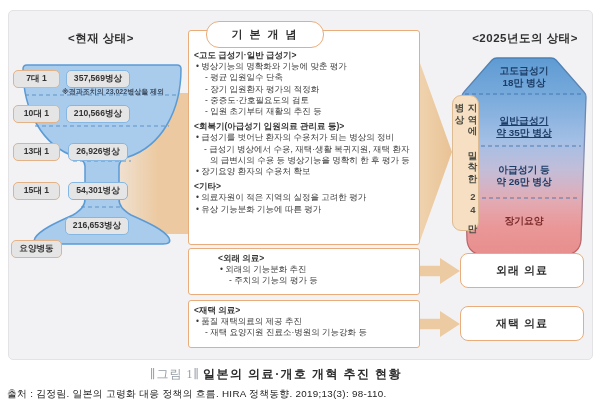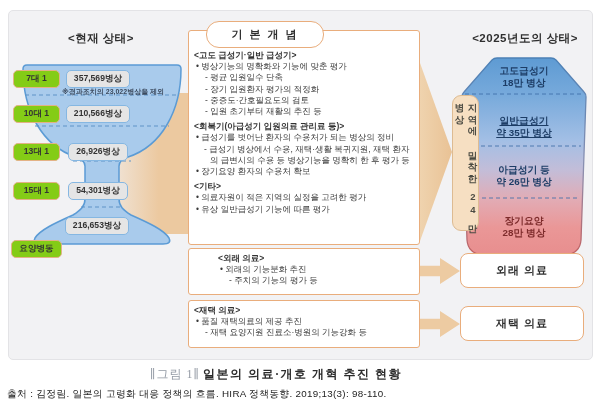--- a/index.html
+++ b/index.html
@@ -4,21 +4,21 @@
 <style>
   html,body{margin:0;padding:0;background:#ffffff;}
   #stage{position:relative;width:600px;height:408px;background:#ffffff;overflow:hidden;
          font-family:"Liberation Sans","DejaVu Sans",sans-serif;color:#3a3a3a;}
   .abs{position:absolute;}
   
   #panel{left:8px;top:10px;width:583px;height:348px;background:#f2f2f4;border:1px solid #e3e3e6;border-radius:5px;}
   
   .coltitle{font-weight:bold;font-size:11.5px;color:#2f2f2f;text-align:center;letter-spacing:0.5px;}
   
-  .lbox{position:absolute;background:#84cc16;border:1.2px solid #e3b286;border-radius:5px;
+  .lbox{position:absolute;background:#e5e5e5;border:1.2px solid #e3b286;border-radius:5px;
         font-weight:bold;font-size:8.6px;color:#333;display:flex;align-items:center;justify-content:center;}
   .vbox{position:absolute;background:#e5e5e5;border:1.2px solid #85b7e2;border-radius:5px;
         font-weight:bold;font-size:8.6px;color:#333;display:flex;align-items:center;justify-content:center;}
   .fnote{position:absolute;font-size:7px;color:#3c4a5e;white-space:nowrap;font-weight:bold;}
   
   .obox-border{background:#ffffff;border:1.5px solid #e9ad7c;}
   #conceptMain{left:188px;top:30px;width:230px;height:213px;border-radius:3px;}
   #conceptPill{left:206px;top:21px;width:116px;height:25px;border-radius:13px;z-index:5;
                display:flex;align-items:center;justify-content:center;
                font-weight:bold;font-size:11px;color:#2f2f2f;letter-spacing:2px;}
@@ -99,21 +99,21 @@
     <div class="ln-d">- 평균 입원일수 단축</div>
     <div class="ln-d">- 장기 입원환자 평가의 적정화</div>
     <div class="ln-d">- 중증도·간호필요도의 검토</div>
     <div class="ln-d">- 입원 초기부터 재활의 추진 등</div>
     <div class="ln-h">&lt;회복기(아급성기 입원의료 관리료 등)&gt;</div>
     <div class="ln-b">• 급성기를 벗어난 환자의 수용처가 되는 병상의 정비</div>
     <div class="ln-d wrap2">- 급성기 병상에서 수용, 재택·생활 복귀지원, 재택 환자의 급변시의 수용 등 병상기능을 명확히 한 후 평가 등</div>
     <div class="ln-b">• 장기요양 환자의 수용처 확보</div>
     <div class="ln-h">&lt;기타&gt;</div>
     <div class="ln-b">• 의료자원이 적은 지역의 실정을 고려한 평가</div>
-    <div class="ln-b">• 유상 일반급성기 기능에 따른 평가</div>
+    <div class="ln-b">• 유상 기능분화 기능에 따른 평가</div>
   </div>
 
   <div class="abs obox-border" style="left:188px;top:248px;width:230px;height:45px;border-radius:3px;"></div>
   <div class="concept-body" style="left:194px;top:253px;width:220px;margin-left:24px;">
     <div class="ln-h">&lt;외래 의료&gt;</div>
     <div class="ln-b">• 외래의 기능분화 추진</div>
     <div class="ln-d">- 주치의 기능의 평가 등</div>
   </div>
 
   <div class="abs obox-border" style="left:188px;top:300px;width:230px;height:46px;border-radius:3px;"></div>
@@ -160,21 +160,20 @@
     <div class="sec" style="top:59px;text-decoration:underline;">
       <div>일반급성기</div>
       <div>약 35만 병상</div>
     </div>
     <div class="sec" style="top:108px;">
       <div>아급성기 등</div>
       <div>약 26만 병상</div>
     </div>
     <div class="sec red" style="top:159px;">
       <div>장기요양</div>
-      <div>28만 병상</div>
     </div>
   </div>
 
   <div id="sideLabel" class="abs">지역에 밀착한 24만 병상</div>
 
   <div class="abs resultbox" style="left:460px;top:306px;width:122px;height:33px;">재택 의료</div>
   <div class="abs resultbox" style="left:460px;top:253px;width:122px;height:33px;">외래 의료</div>
 
   <div id="caption" class="abs">
     <span class="cap-label">∥그림 1∥</span>

